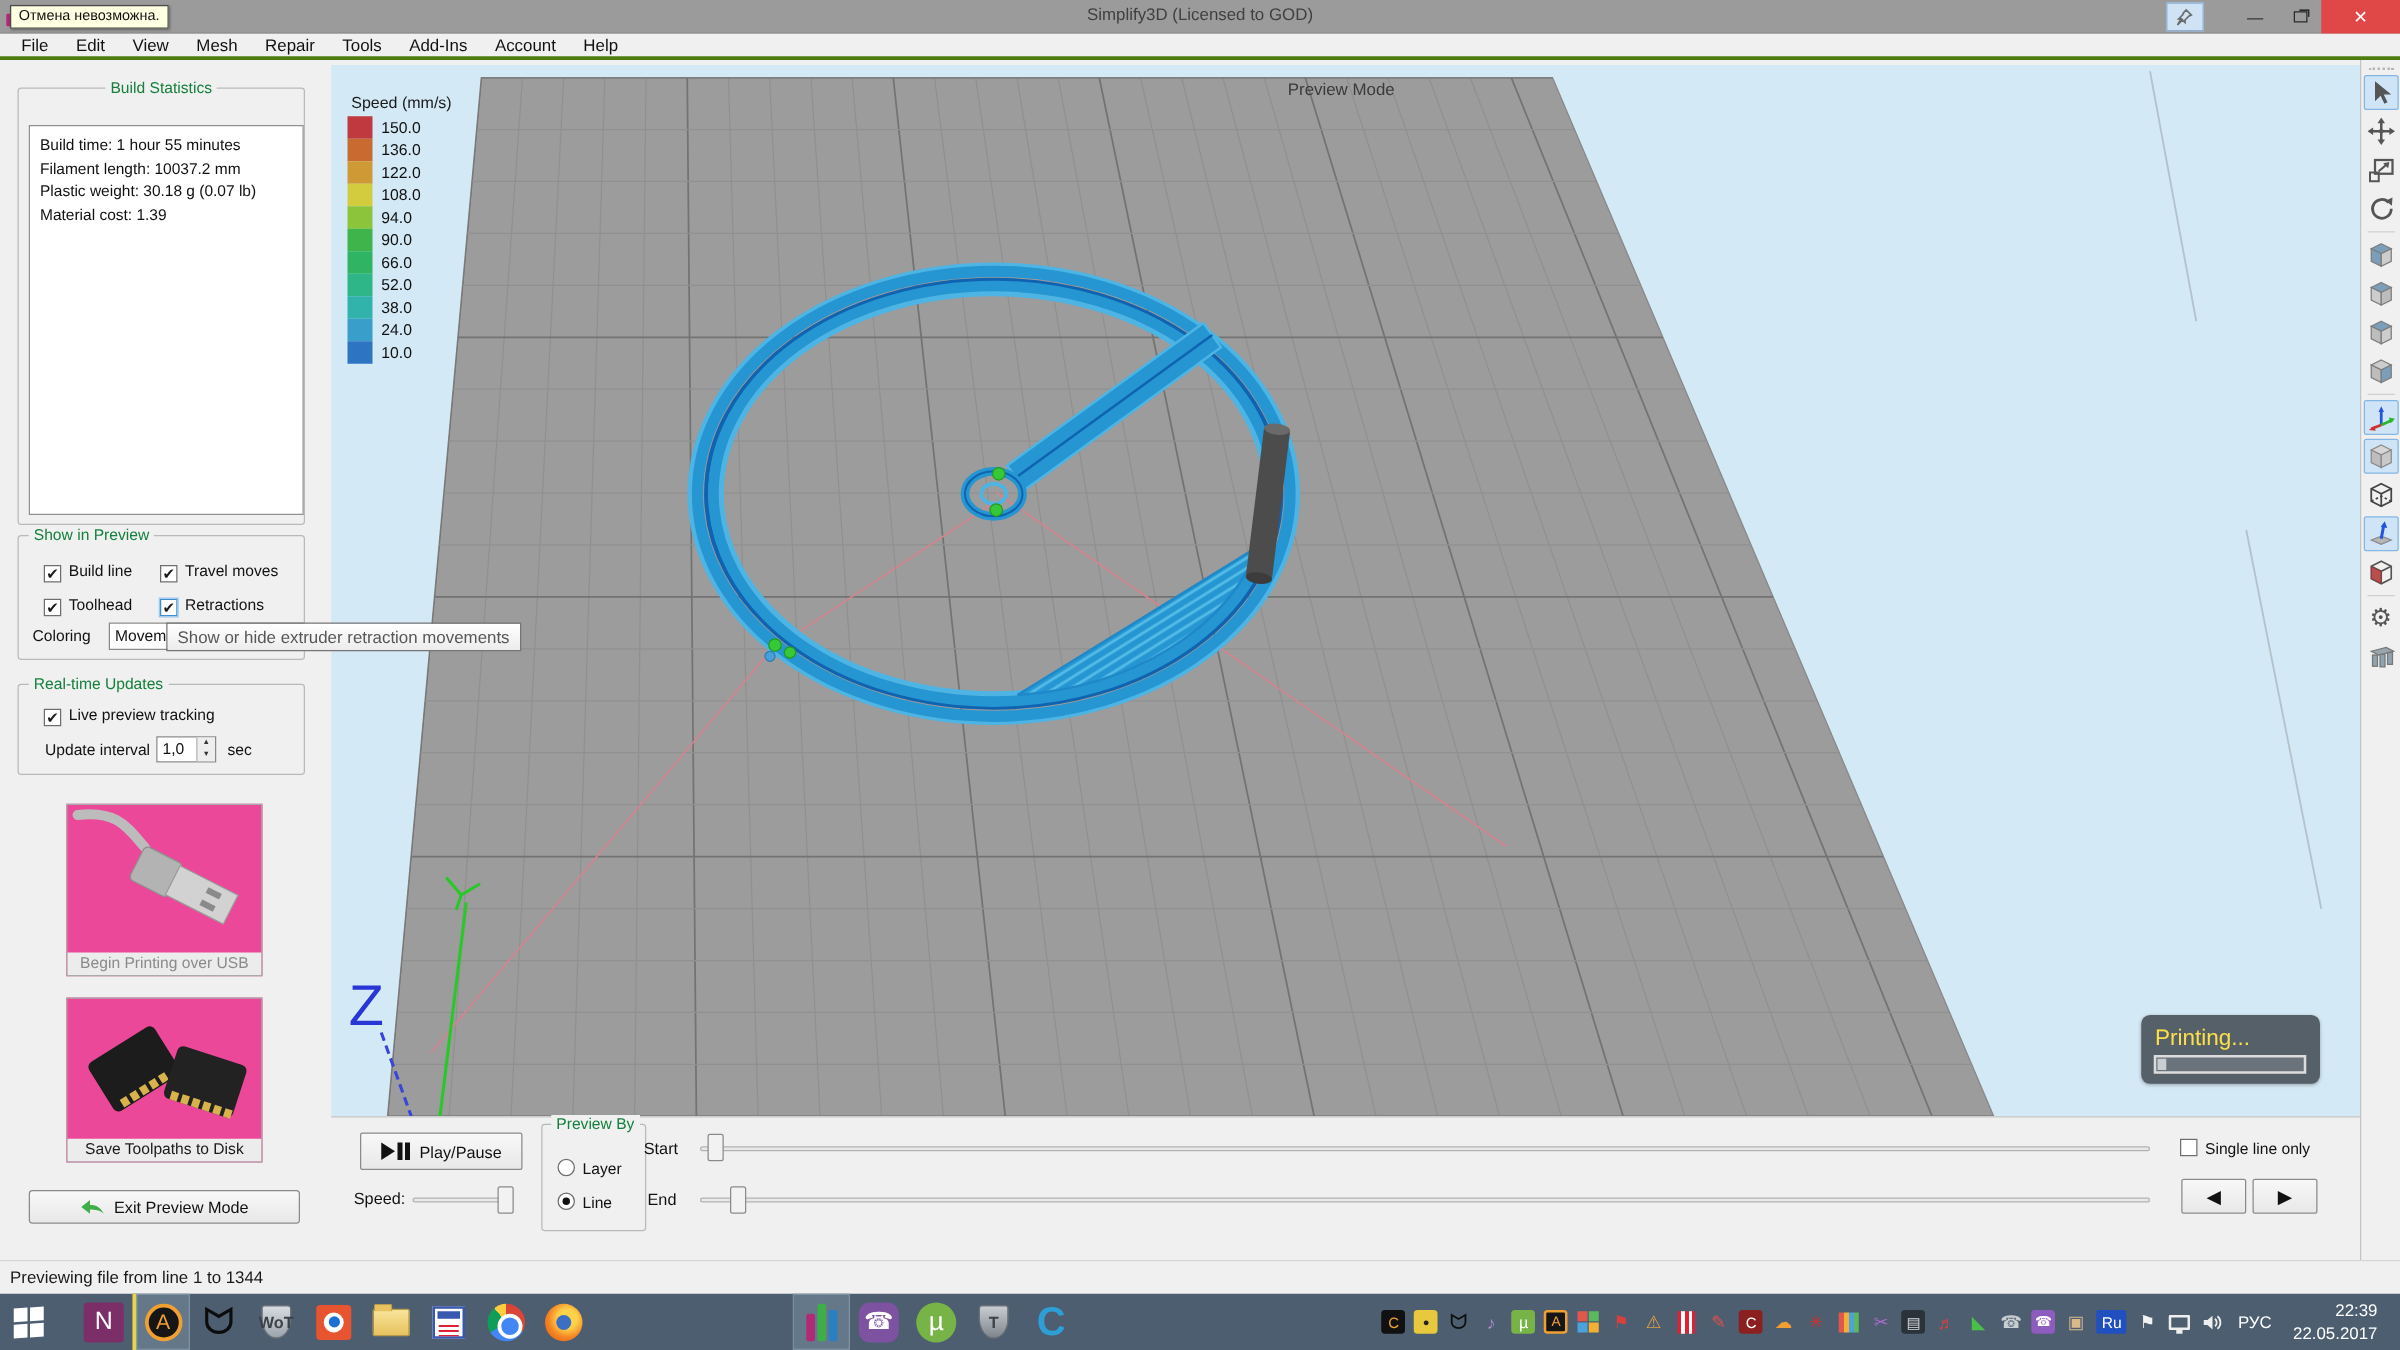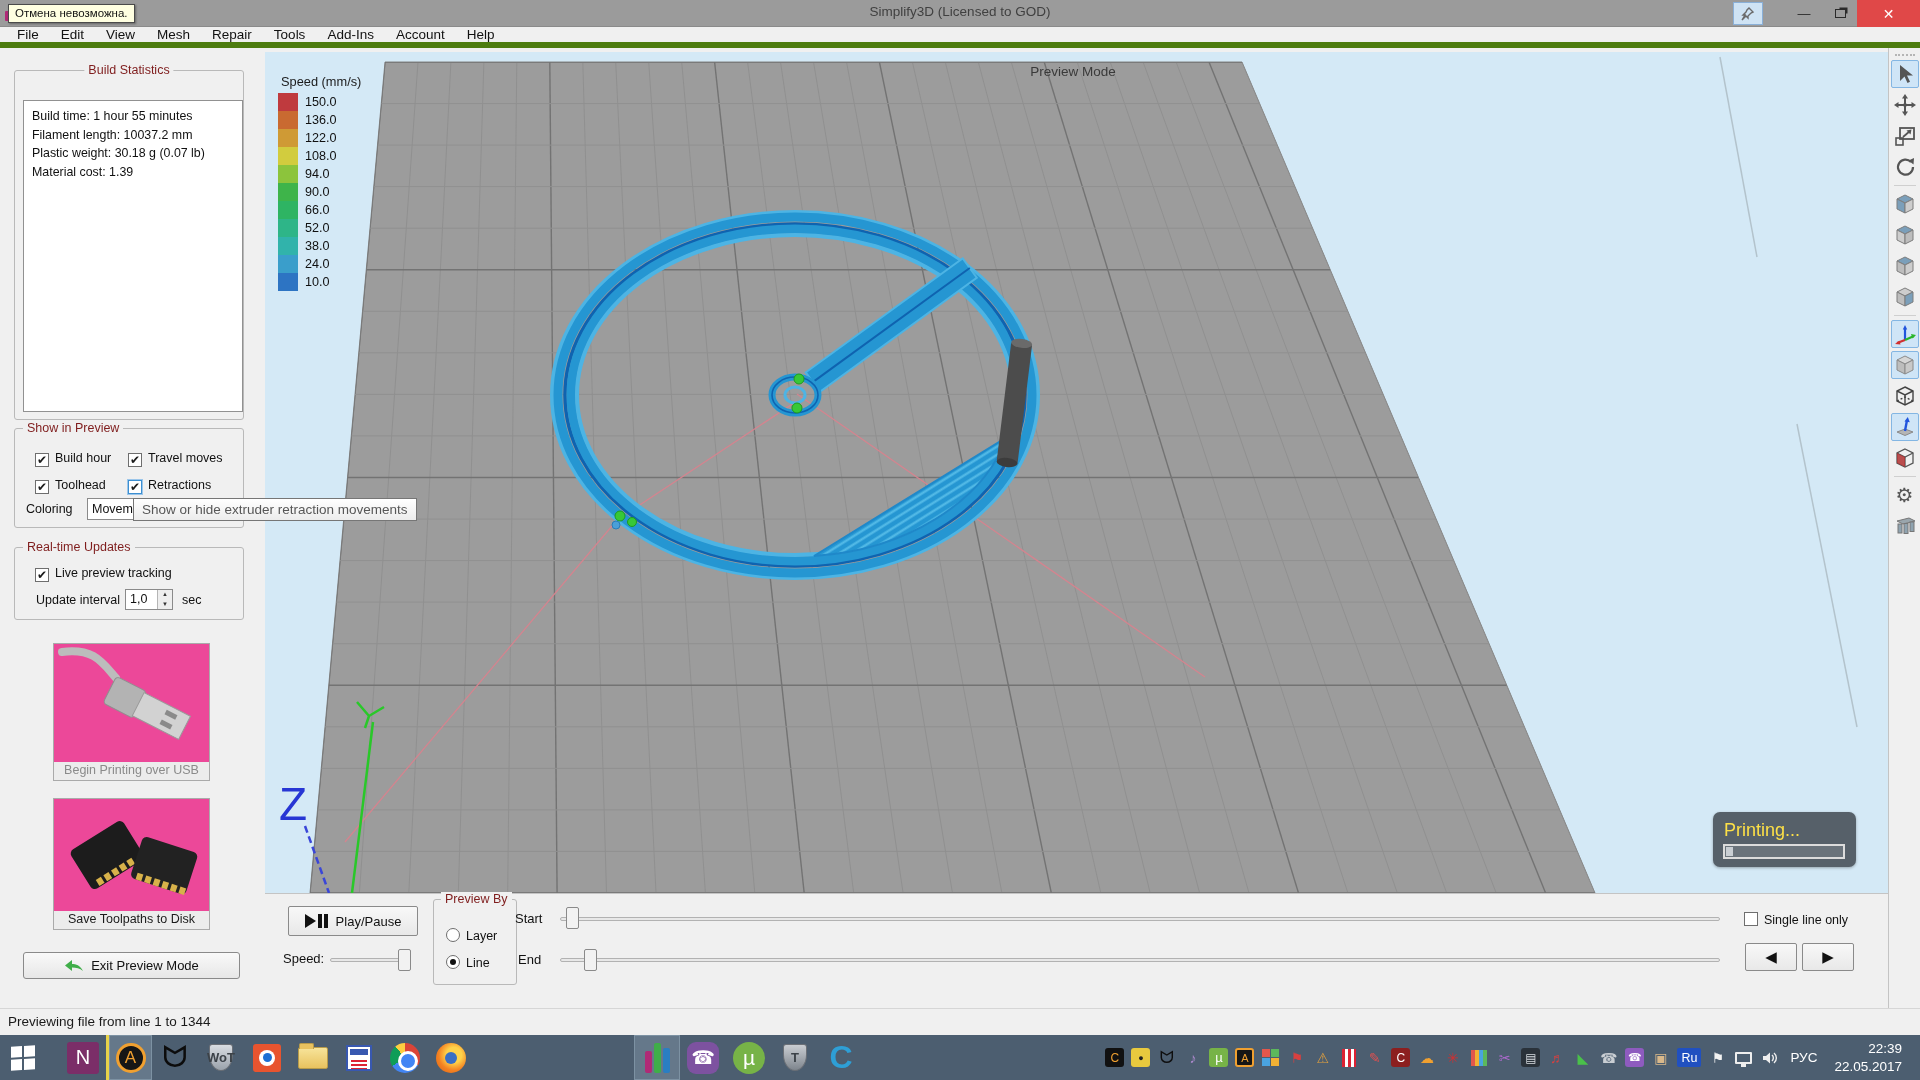--- a/index.html
+++ b/index.html
@@ -11,26 +11,26 @@
   .app-icon{position:absolute;left:5px;top:5px;width:16px;height:16px;display:flex;gap:1px;align-items:flex-end}
   .app-icon i{display:block;width:4px;border-radius:1px}
   .balloon{position:absolute;left:8px;top:4px;height:19px;background:#ffffe1;border:1px solid #4a4a4a;font-size:11.5px;color:#111;padding:2px 6px;z-index:60;box-shadow:1px 1px 2px rgba(0,0,0,.35)}
   .winbtn{position:absolute;top:0;height:27px;display:flex;align-items:center;justify-content:center;color:#2a2a2a;font-size:13px}
   .pinbtn{left:1733px;top:2px;width:30px;height:23px;background:#cfe3f4;border:1px solid #8ab0d8}
   .minbtn{left:1786px;width:36px}
   .maxbtn{left:1824px;width:32px}
   .closebtn{left:1857px;width:63px;background:#e04848;color:#fff;font-size:14px}
   .maxglyph{width:11px;height:9px;border:1.5px solid #2a2a2a;box-shadow:3px -3px 0 -1.5px #2a2a2a}
   
-  .menubar{position:absolute;left:0;top:27px;width:1920px;height:21px;background:#f0f0f0;display:flex;align-items:center;padding-left:6px;border-bottom:6px solid #4d7c0f}
+  .menubar{position:absolute;left:0;top:27px;width:1920px;height:21px;background:#f0f0f0;display:flex;align-items:center;padding-left:6px;border-bottom:3px solid #4d7c0f}
   .menubar span{font-size:13.5px;color:#111;padding:2px 11px}
   
   .left-panel{position:absolute;left:0;top:48px;width:265px;height:960px;background:#f0f0f0}
   .groupbox{position:absolute;border:1px solid #b9b9b9;border-radius:3px}
-  .grouptitle{position:absolute;top:-8px;background:#f0f0f0;padding:0 4px;font-size:12.5px;color:#7f1d1d;white-space:nowrap}
+  .grouptitle{position:absolute;top:-8px;background:#f0f0f0;padding:0 4px;font-size:12.5px;color:#15803d;white-space:nowrap}
   .statbox{position:absolute;background:#fff;border:1px solid #919191;font-size:12.4px;color:#111;padding:6px 8px;line-height:18.6px}
   .cb{display:inline-block;width:14px;height:14px;background:#fff;border:1px solid #6e6e6e;vertical-align:-2px;text-align:center;line-height:12px;font-size:12px;color:#1a1a1a}
   .cb.focus{border:1px solid #3d8fd1;outline:1px solid #9cc6ea}
   .cblabel{font-size:12.5px;color:#111;margin-left:6px}
   .combo{position:absolute;height:22px;background:#fff;border:1px solid #8a8a8a;font-size:12.5px;color:#111;padding:3px 4px;overflow:hidden;white-space:nowrap}
   .combo .arr{position:absolute;right:3px;top:5px;font-size:8px;color:#444}
   .spin{position:absolute;background:#fff;border:1px solid #8a8a8a;font-size:12.5px;color:#111;padding:2px 4px}
   .spin .btns{position:absolute;right:0;top:0;bottom:0;width:15px;border-left:1px solid #b5b5b5;display:flex;flex-direction:column;background:#eee}
   .spin .btns i{flex:1;font-style:normal;font-size:6px;color:#333;text-align:center;line-height:9px}
   .imgbtn{position:absolute;background:#ec4899;border:1px solid #aaa}
@@ -146,21 +146,21 @@
   <div class="statbox" style="left:23px;top:52px;width:220px;height:312px">
     <div>Build time: 1 hour 55 minutes</div>
     <div>Filament length: 10037.2 mm</div>
     <div>Plastic weight: 30.18 g (0.07 lb)</div>
     <div>Material cost: 1.39</div>
   </div>
 
   <div class="groupbox" style="left:14px;top:380px;width:230px;height:100px">
     <span class="grouptitle" style="left:8px">Show in Preview</span>
   </div>
-  <div class="abs" style="left:35px;top:400px"><span class="cb">✔</span><span class="cblabel">Build hour</span></div>
+  <div class="abs" style="left:35px;top:400px"><span class="cb">✔</span><span class="cblabel">Build line</span></div>
   <div class="abs" style="left:128px;top:400px"><span class="cb">✔</span><span class="cblabel">Travel moves</span></div>
   <div class="abs" style="left:35px;top:427px"><span class="cb">✔</span><span class="cblabel">Toolhead</span></div>
   <div class="abs" style="left:128px;top:427px"><span class="cb focus">✔</span><span class="cblabel">Retractions</span></div>
   <span class="abs" style="left:26px;top:454px;font-size:12.5px;color:#111">Coloring</span>
   <div class="combo" style="left:87px;top:450px;width:156px">
     <span>Movem</span>
     <span class="arr">▼</span>
   </div>
 
   <div class="groupbox" style="left:14px;top:499px;width:230px;height:73px">

